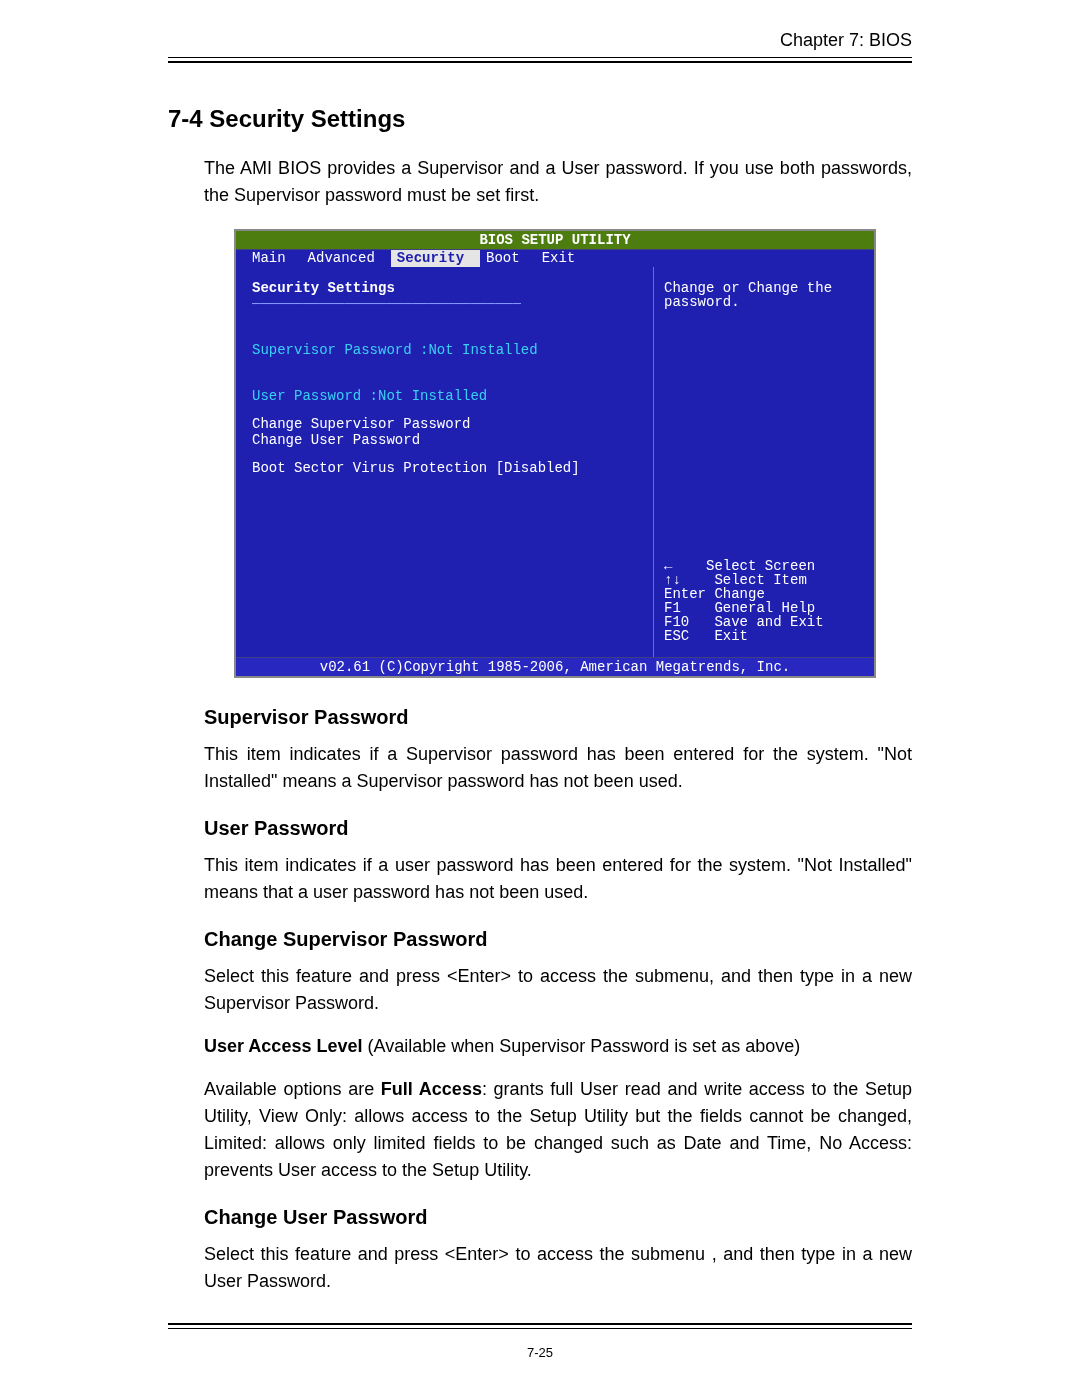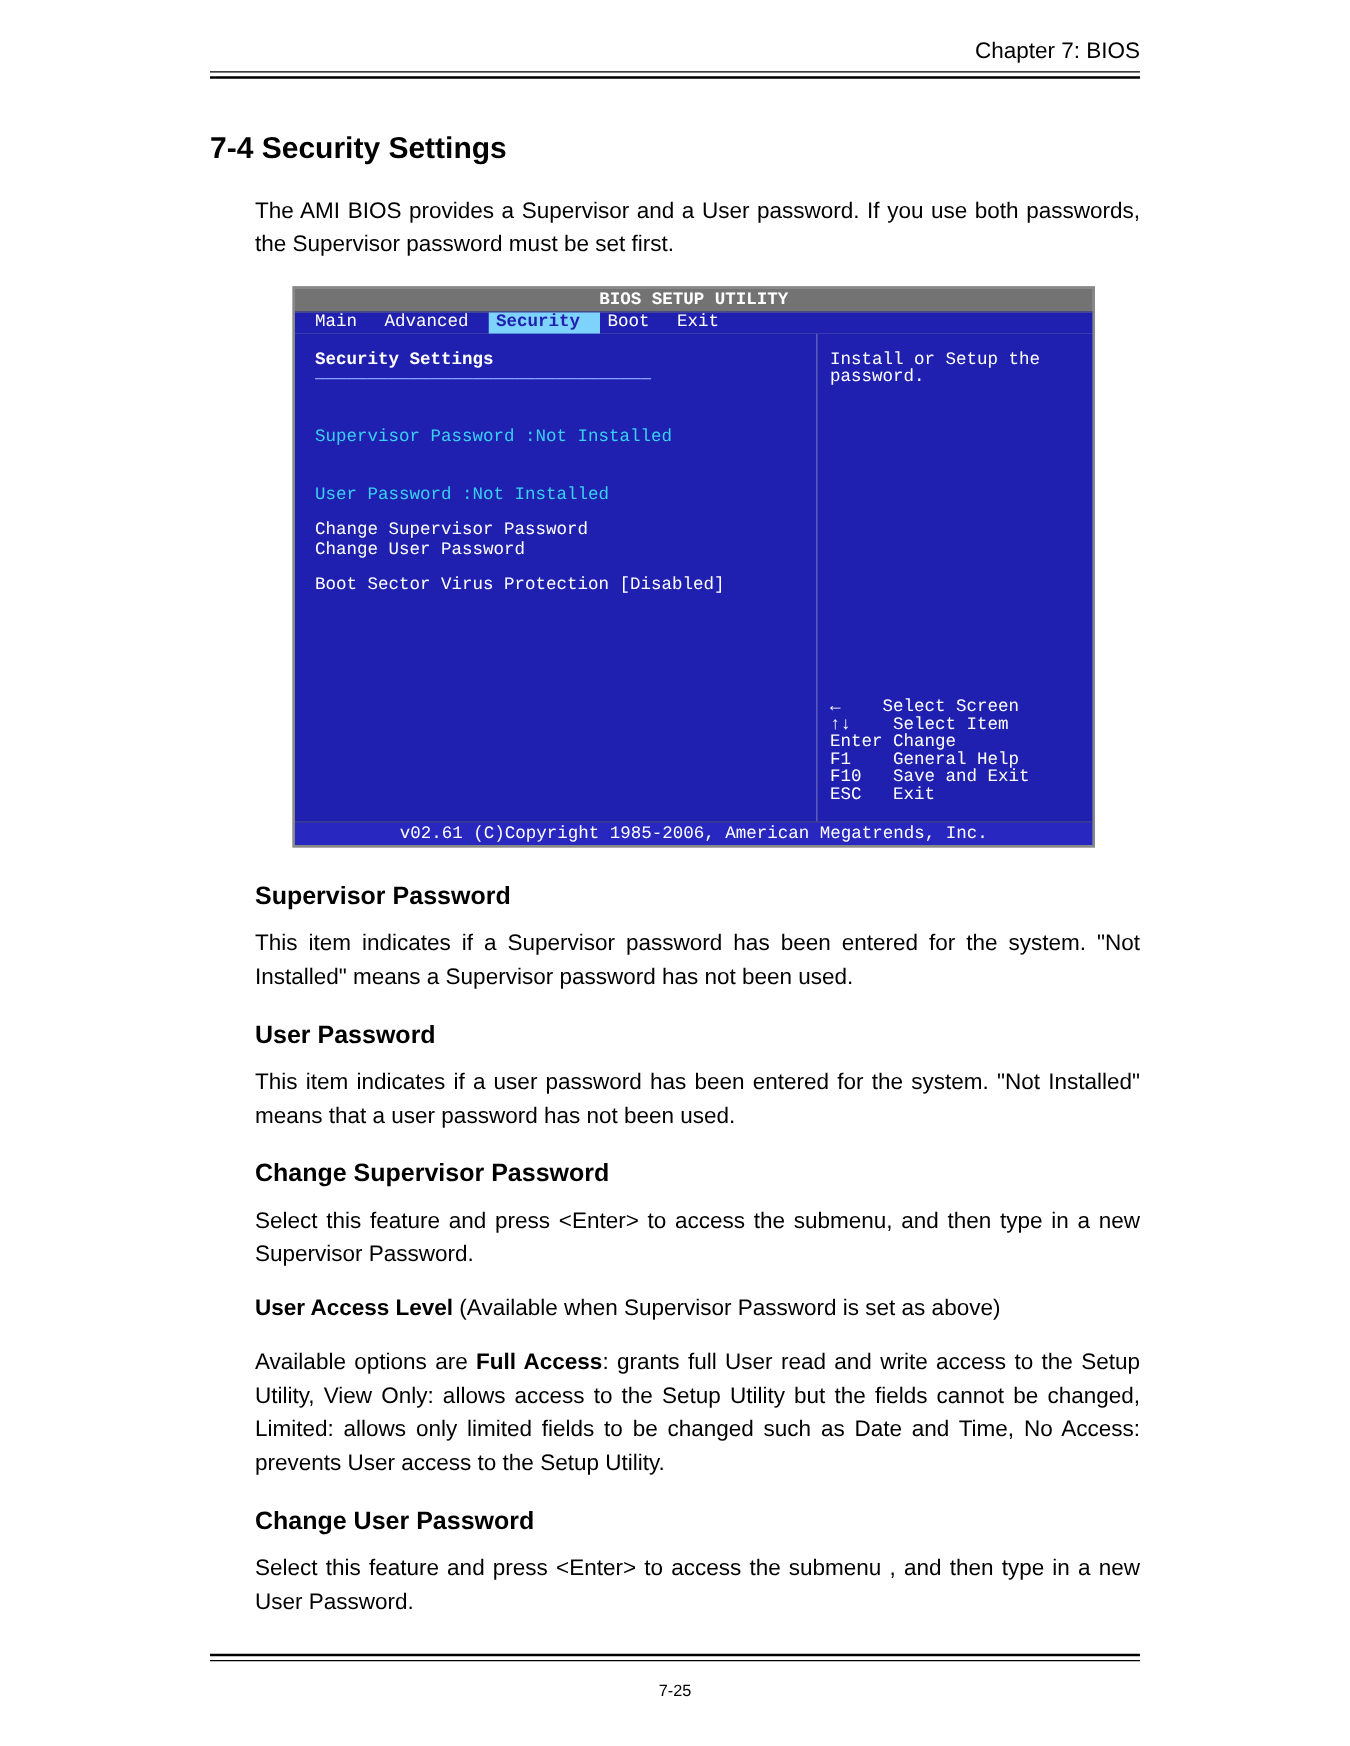--- a/index.html
+++ b/index.html
@@ -53,38 +53,38 @@
   .bios {
     width: 100%;
     font-family: "Courier New", Courier, monospace;
     font-size: 14px;
     line-height: 1.0;
     background: #a8a8a8;
     border: 2px solid #888;
     box-sizing: border-box;
   }
   .bios-titlebar {
-    background: #737373;
+    background: #4d7c0f;
     color: #fff;
     text-align: center;
     font-weight: bold;
     padding: 2px 0;
     border-bottom: 1px solid #404080;
   }
   .bios-tabs {
     display: flex;
     background: #2020b0;
     color: #fff;
     padding: 0 10px;
   }
   .bios-tab {
     padding: 1px 16px 2px 6px;
   }
   .bios-tab.active {
-    background: #7dd3fc;
+    background: #e5e5e5;
     color: #2020b0;
     font-weight: bold;
   }
   .bios-body {
     display: flex;
     height: 390px;
   }
   .bios-left {
     flex: 1 1 auto;
     background: #2020b0;
@@ -207,21 +207,21 @@
             <div class="optline">Change User Password</div>
           </div>
           <div class="block">
             <div class="optline">
               <span>Boot Sector Virus Protection   </span><span>[Disabled]</span>
             </div>
           </div>
         </div>
         <div class="bios-right">
           <div class="help-top">
-            <div>Install or Setup the</div>
+            <div>Change or Change the</div>
             <div>password.</div>
           </div>
           <div class="keys">
             <div>←    Select Screen</div>
             <div>↑↓    Select Item</div>
             <div>Enter Change</div>
             <div>F1    General Help</div>
             <div>F10   Save and Exit</div>
             <div>ESC   Exit</div>
           </div>

